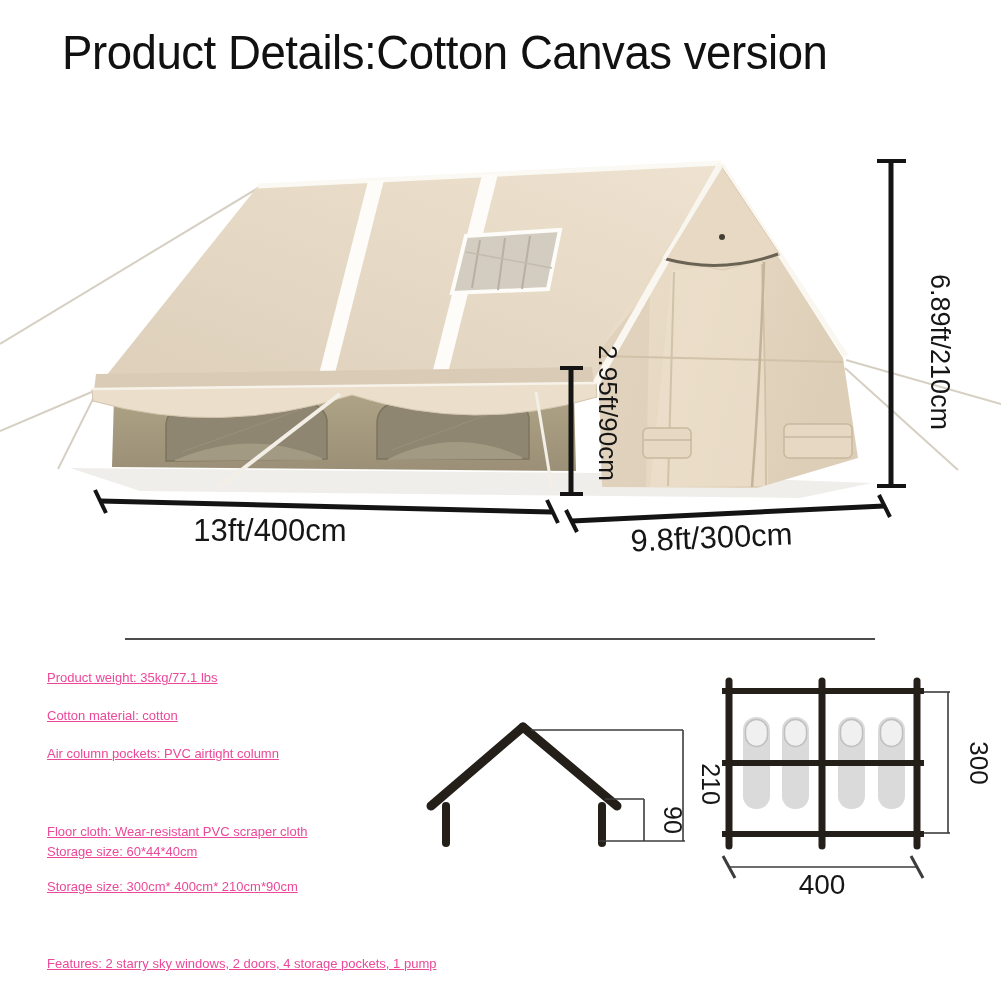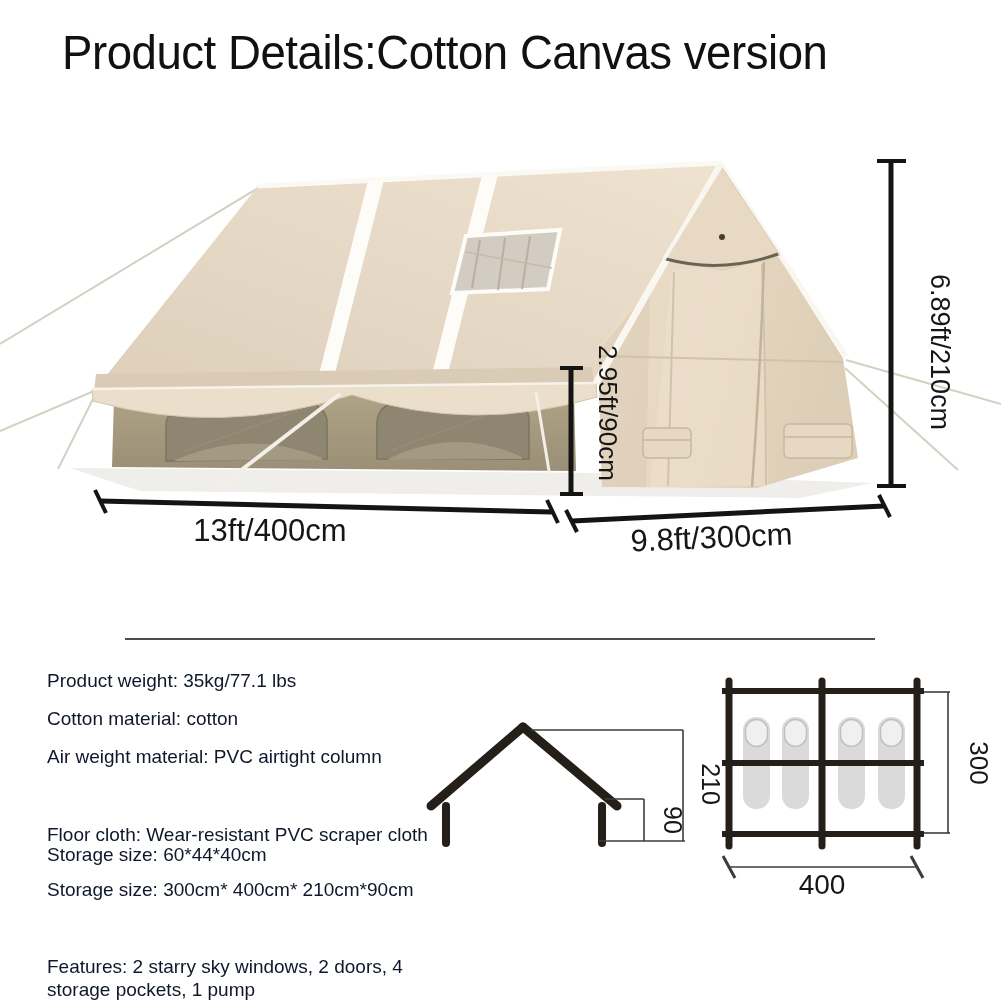--- a/index.html
+++ b/index.html
@@ -4,21 +4,21 @@
 <style>
   html,body{margin:0;padding:0;background:#ffffff;}
   .canvas{position:relative;width:1001px;height:1001px;background:#ffffff;overflow:hidden;
           font-family:"Liberation Sans", sans-serif;border-radius:6px;}
   .page-title{position:absolute;left:62px;top:24px;margin:0;font-size:49px;font-weight:400;
               color:#111;white-space:nowrap;transform:scaleX(.93);transform-origin:left top;
               letter-spacing:-0.5px;}
   .tent-svg{position:absolute;left:0;top:140px;width:1001px;height:420px;}
   .diagram-svg{position:absolute;left:0;top:650px;width:1001px;height:300px;}
   .divider{position:absolute;left:125px;top:638px;width:750px;height:2px;background:#4c4c4c;}
-  .spec{position:absolute;left:47px;margin:0;font-size:19px;line-height:1.2;color:#0f172a;width:520px;}
+  .spec{position:absolute;left:47px;margin:0;font-size:13px;line-height:1.2;color:#ec4899;width:520px;text-decoration:underline;}
   .spec.narrow{width:410px;}
   svg text{font-family:"Liberation Sans", sans-serif;fill:#161616;}
 </style>
 </head>
 <body>
 
 <div class="canvas">
 
   <h1 class="page-title">Product Details:Cotton Canvas version</h1>
 
@@ -132,21 +132,21 @@
       <text x="270" y="541" text-anchor="middle" font-size="31">13ft/400cm</text>
       <text x="712" y="548" transform="rotate(-2.5 712 548)" text-anchor="middle" font-size="31">9.8ft/300cm</text>
     </g>
   </svg>
 
   <div class="divider"></div>
 
   <div>
     <p class="spec" style="top:670px">Product weight: 35kg/77.1 lbs</p>
     <p class="spec" style="top:708px">Cotton material: cotton</p>
-    <p class="spec" style="top:746px">Air weight material: PVC airtight column</p>
+    <p class="spec" style="top:746px">Air column pockets: PVC airtight column</p>
     <p class="spec narrow" style="top:824px">Floor cloth: Wear-resistant PVC scraper cloth</p>
     <p class="spec" style="top:844px">Storage size: 60*44*40cm</p>
     <p class="spec" style="top:879px">Storage size: 300cm* 400cm* 210cm*90cm</p>
     <p class="spec narrow" style="top:956px">Features: 2 starry sky windows, 2 doors, 4 storage pockets, 1 pump</p>
   </div>
 
   <svg class="diagram-svg" viewBox="0 650 1001 300">
 
     <g>
       <g stroke="#241f19" stroke-linecap="round" fill="none">

